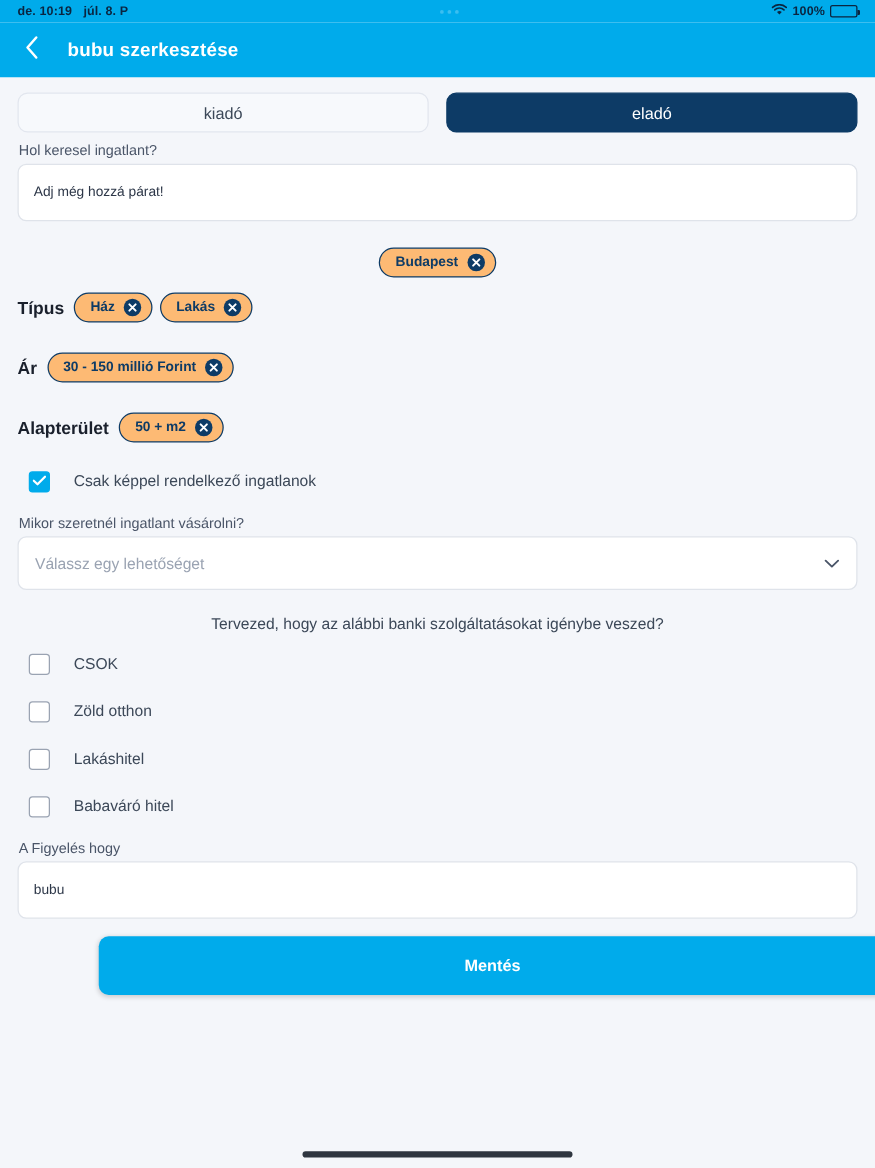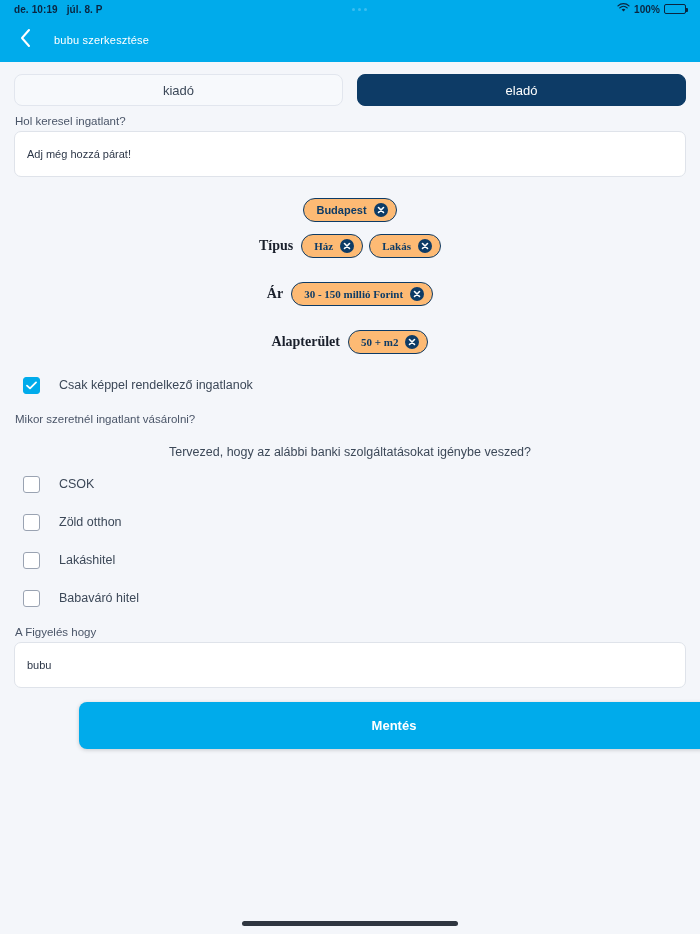--- a/index.html
+++ b/index.html
@@ -68,22 +68,22 @@
     padding: 0 14px;
     gap: 18px;
   }
   .back-btn {
     width: 22px; height: 22px;
     display: flex; align-items: center; justify-content: center;
     cursor: pointer;
   }
   .header-title {
     color: #ffffff;
-    font-size: 11px;
-    font-weight: 400;
+    font-size: 15px;
+    font-weight: 700;
     letter-spacing: .2px;
   }
 
   
   .content {
     padding: 0 14px;
     background: #f4f6fa;
     height: calc(934px - 62px);
     position: relative;
   }
@@ -170,24 +170,23 @@
     align-items: center;
     justify-content: center;
     flex: 0 0 auto;
     cursor: pointer;
   }
 
   
   .filter-row {
     display: flex;
     align-items: center;
-    justify-content: center;
+    justify-content: flex-start;
     min-height: 48px;
     gap: 8px;
-    font-family: Liberation Serif, serif;
   }
   .filter-title {
     font-size: 14px;
     font-weight: bold;
     color: #1a202c;
   }
   .filter-chips {
     display: flex;
     gap: 6px;
     align-items: center;
@@ -391,20 +390,28 @@
       <span>
         <svg width="11" height="9" viewBox="0 0 11 9">
           <path d="M1 4.6 L4 7.4 L10 1.4" stroke="#ffffff" stroke-width="1.8" fill="none" stroke-linecap="round" stroke-linejoin="round"></path>
         </svg>
       </span>
     </span>
     <span class="cb-label">Csak képpel rendelkező ingatlanok</span>
   </div>
 
   <div class="field-label">Mikor szeretnél ingatlant vásárolni?</div>
+  <div class="select">
+    <span class="val">Válassz egy lehetőséget</span>
+    <span>
+      <svg width="13" height="8" viewBox="0 0 13 8">
+        <path d="M1.5 1.5 L6.5 6.3 L11.5 1.5" stroke="#4a5568" stroke-width="1.5" fill="none" stroke-linecap="round" stroke-linejoin="round"></path>
+      </svg>
+    </span>
+  </div>
 
   <div class="section-q">Tervezed, hogy az alábbi banki szolgáltatásokat igénybe veszed?</div>
 
   <div class="cb-row indent">
     <span class="cb-box"></span>
     <span class="cb-label">CSOK</span>
   </div>
   <div class="cb-row indent">
     <span class="cb-box"></span>
     <span class="cb-label">Zöld otthon</span>

